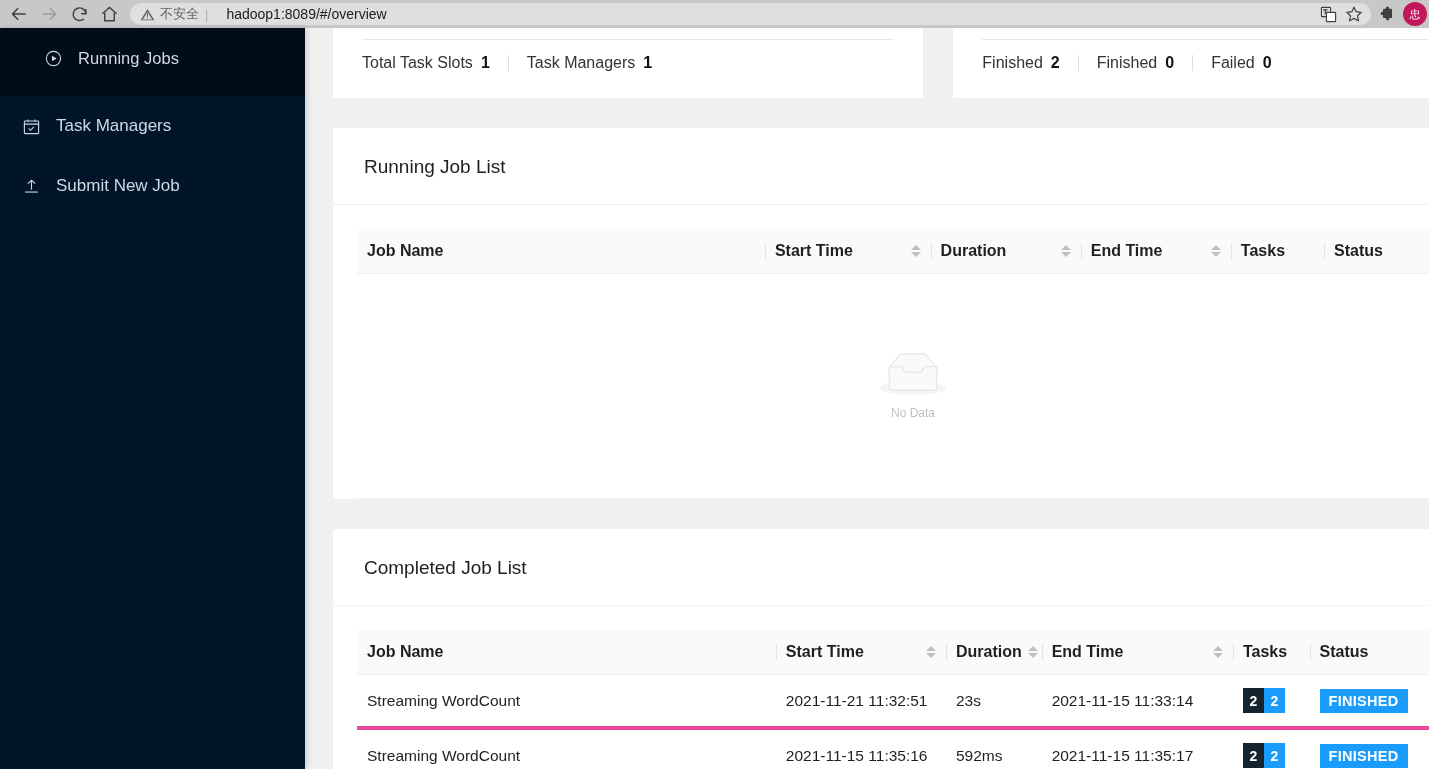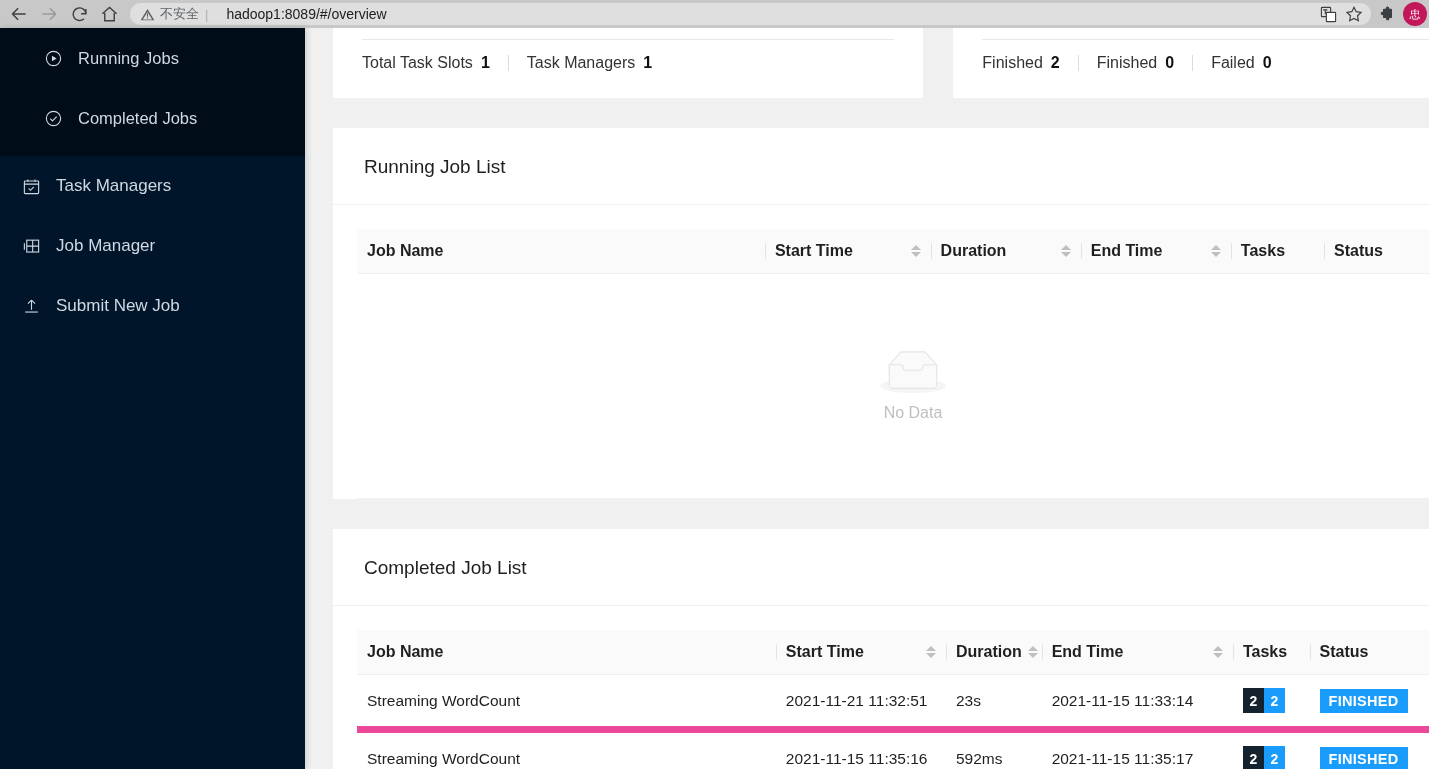--- a/index.html
+++ b/index.html
@@ -167,41 +167,41 @@
   }
   table.jt th .thwrap { display: flex; align-items: center; justify-content: space-between; padding-right: 10px; }
   table.jt th.sep::before {
     content: ""; position: absolute; left: 0; top: 50%;
     transform: translateY(-50%);
     width: 1px; height: 16px; background: #e4e4e4;
   }
   table.jt td {
     font-size: 15.5px; color: #1f1f1f;
     padding: 13px 0 13px 10px;
-    border-bottom: 7px solid #ec4899;
+    border-bottom: 4px solid #ec4899;
     white-space: nowrap;
     vertical-align: middle;
   }
   .sorter { display: inline-flex; flex-direction: column; line-height: 0; margin-left: 6px; flex-shrink: 0;}
   .sorter i {
     width: 0; height: 0; display: block;
     border-left: 5px solid transparent;
     border-right: 5px solid transparent;
   }
   .sorter i.up { border-bottom: 5px solid #bfbfbf; margin-bottom: 2px; }
   .sorter i.dn { border-top: 5px solid #bfbfbf; }
 
   
   .empty {
     height: 225px;
     display: flex; flex-direction: column;
     align-items: center; justify-content: center;
     border-bottom: 1px solid #f0f0f0;
   }
-  .empty-text { color: #bfbfbf; font-size: 16px; margin-top: 8px; }
+  .empty-text { color: #bfbfbf; font-size: 12px; margin-top: 8px; }
 
   
   .tasks-cell { display: flex; }
   .task-badge {
     min-width: 21px; height: 25px;
     display: flex; align-items: center; justify-content: center;
     color: #fff; font-size: 14px; font-weight: bold;
     padding: 0 5px;
   }
   .task-badge.total { background: #15232e; }
@@ -288,51 +288,33 @@
       <div class="nav-item sub">
         <span class="ico">
           <svg width="19" height="19" viewBox="0 0 24 24" fill="none" stroke="currentColor" stroke-width="1.4">
             <circle cx="12" cy="12" r="9"></circle>
             <path d="M10 8.5l6 3.5-6 3.5z" fill="currentColor" stroke="none"></path>
           </svg>
         </span>
         <span>Running Jobs</span>
       </div>
 
-      <div class="nav-item sub">
-        <span class="ico">
-          <svg width="19" height="19" viewBox="0 0 24 24" fill="none" stroke="currentColor" stroke-width="1.4">
-            <circle cx="12" cy="12" r="9"></circle>
-            <path d="M8 12.2l2.7 2.8L16 9.5"></path>
-          </svg>
-        </span>
-        <span>Completed Jobs</span>
-      </div>
     </div>
 
     <div class="nav-item">
       <span class="ico">
         <svg width="19" height="19" viewBox="0 0 24 24" fill="none" stroke="currentColor" stroke-width="1.4">
           <rect x="3" y="5" width="18" height="16" rx="1"></rect>
           <path d="M3 9h18M7.5 3v3M16.5 3v3"></path>
           <path d="M8.5 14.5l2.2 2.3 4.2-4.4"></path>
         </svg>
       </span>
       <span>Task Managers</span>
     </div>
 
-    <div class="nav-item">
-      <span class="ico">
-        <svg width="19" height="19" viewBox="0 0 24 24" fill="none" stroke="currentColor" stroke-width="1.4">
-          <rect x="6" y="4" width="15" height="15"></rect>
-          <path d="M6 11.5h15M13.5 4v15M3 8v8"></path>
-        </svg>
-      </span>
-      <span>Job Manager</span>
-    </div>
 
     <div class="nav-item">
       <span class="ico">
         <svg width="19" height="19" viewBox="0 0 24 24" fill="none" stroke="currentColor" stroke-width="1.4">
           <path d="M12 16V4M12 4L7.5 8.5M12 4l4.5 4.5"></path>
           <path d="M4 19h16"></path>
         </svg>
       </span>
       <span>Submit New Job</span>
     </div>

